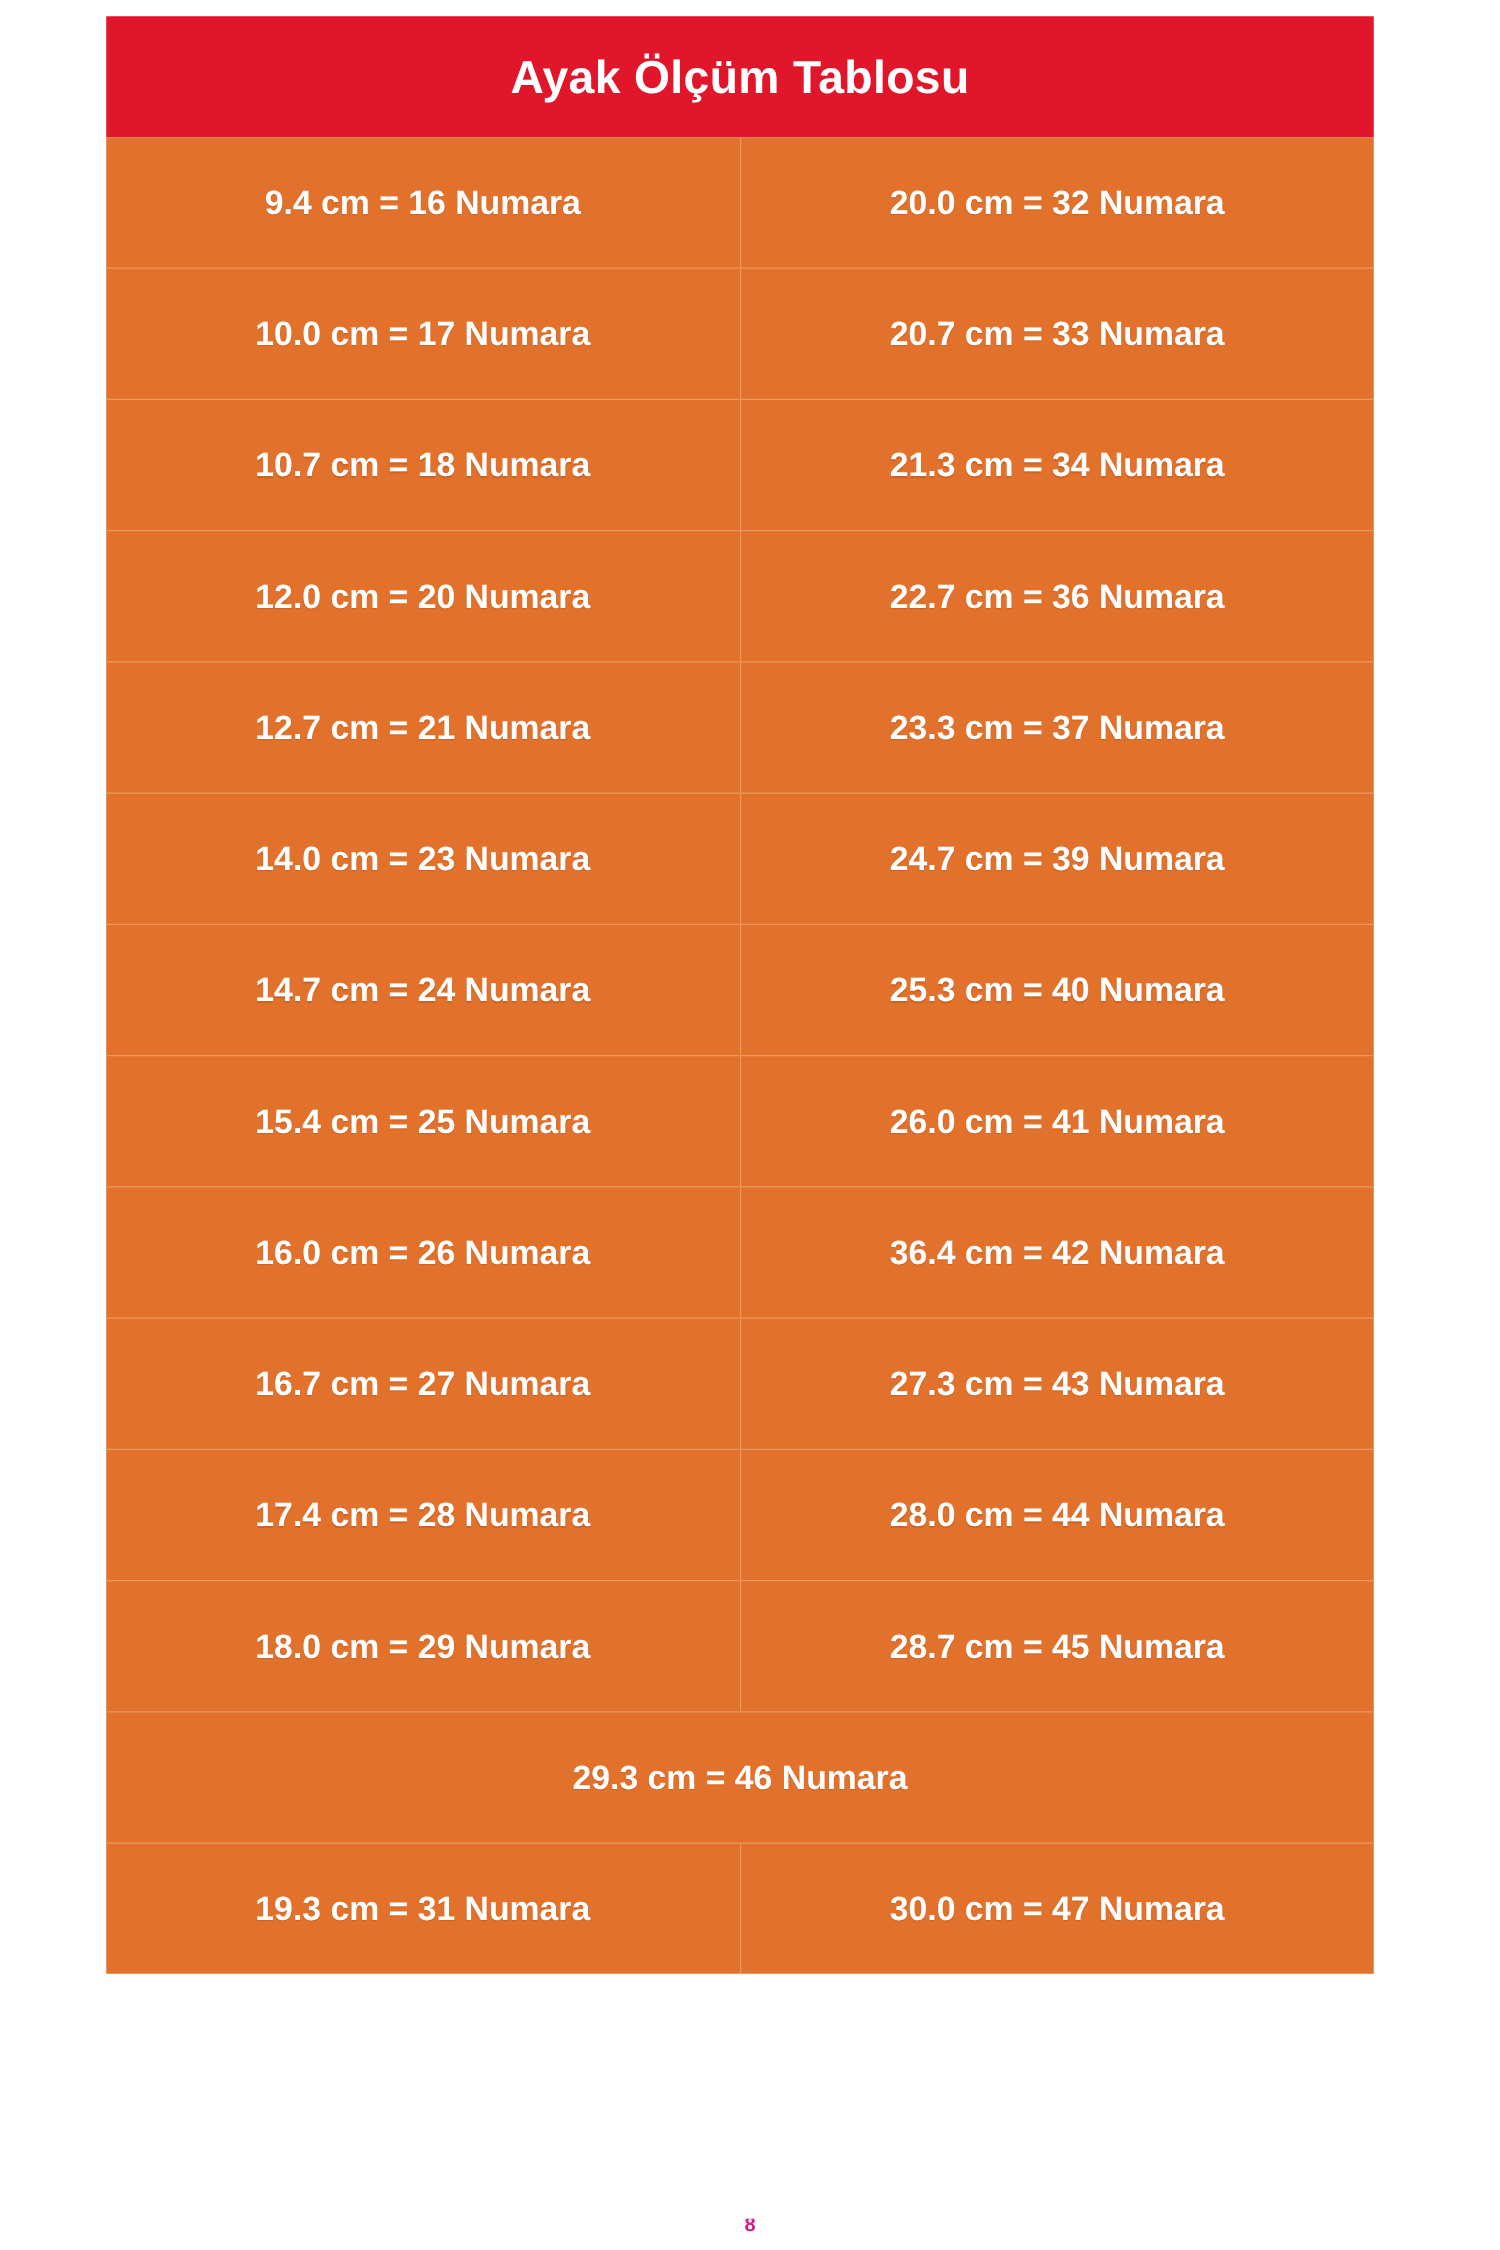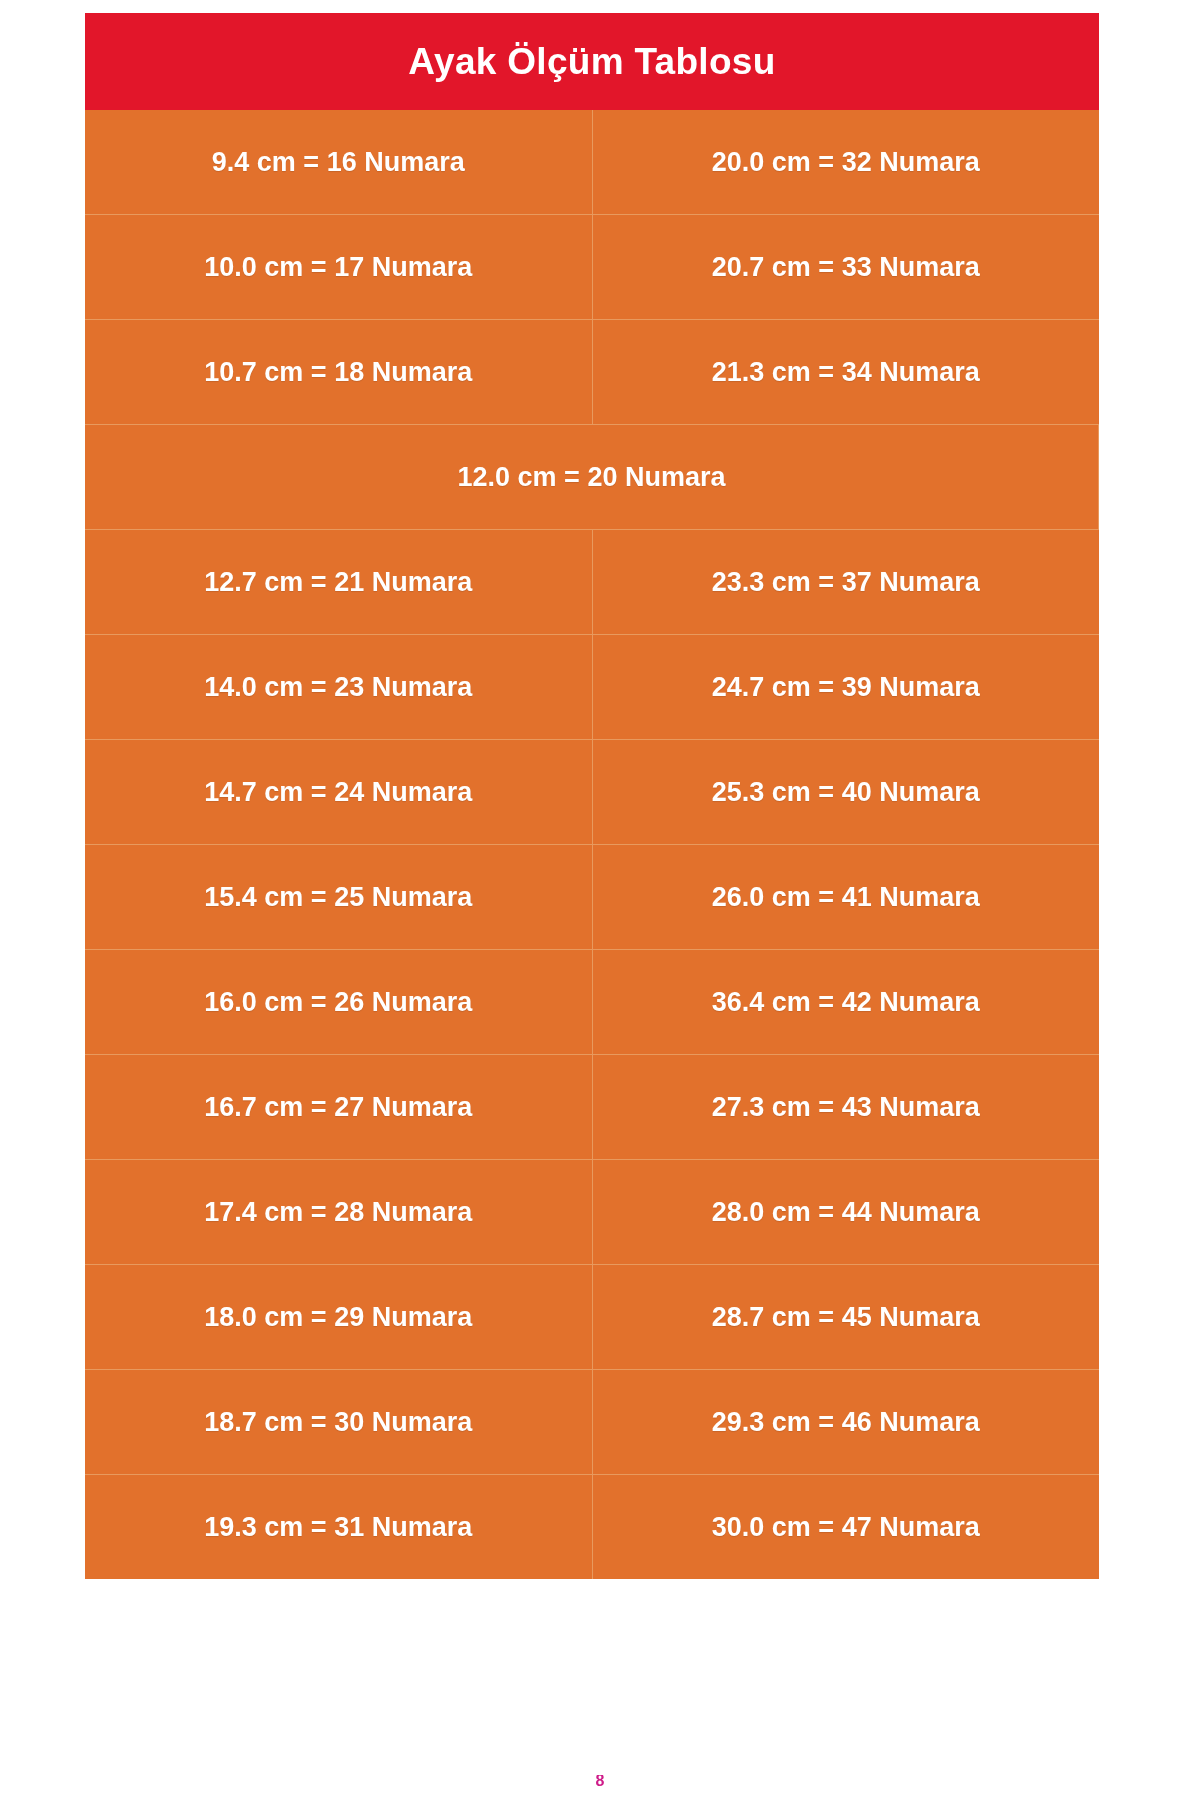--- a/index.html
+++ b/index.html
@@ -128,20 +128,21 @@
       </div>
 
       <div class="row">
         <div class="cell left">10.7 cm = 18 Numara</div>
         <div class="cell right">21.3 cm = 34 Numara</div>
       </div>
 
 
       <div class="row">
         <div class="cell left">12.0 cm = 20 Numara</div>
+        <div class="cell right">22.7 cm = 36 Numara</div>
       </div>
 
       <div class="row">
         <div class="cell left">12.7 cm = 21 Numara</div>
         <div class="cell right">23.3 cm = 37 Numara</div>
       </div>
 
 
       <div class="row">
         <div class="cell left">14.0 cm = 23 Numara</div>
@@ -172,21 +173,20 @@
         <div class="cell left">17.4 cm = 28 Numara</div>
         <div class="cell right">28.0 cm = 44 Numara</div>
       </div>
 
       <div class="row">
         <div class="cell left">18.0 cm = 29 Numara</div>
         <div class="cell right">28.7 cm = 45 Numara</div>
       </div>
 
       <div class="row">
-        <div class="cell left">18.7 cm = 30 Numara</div>
         <div class="cell right">29.3 cm = 46 Numara</div>
       </div>
 
       <div class="row">
         <div class="cell left">19.3 cm = 31 Numara</div>
         <div class="cell right">30.0 cm = 47 Numara</div>
       </div>
 
     </div>
   </div>

